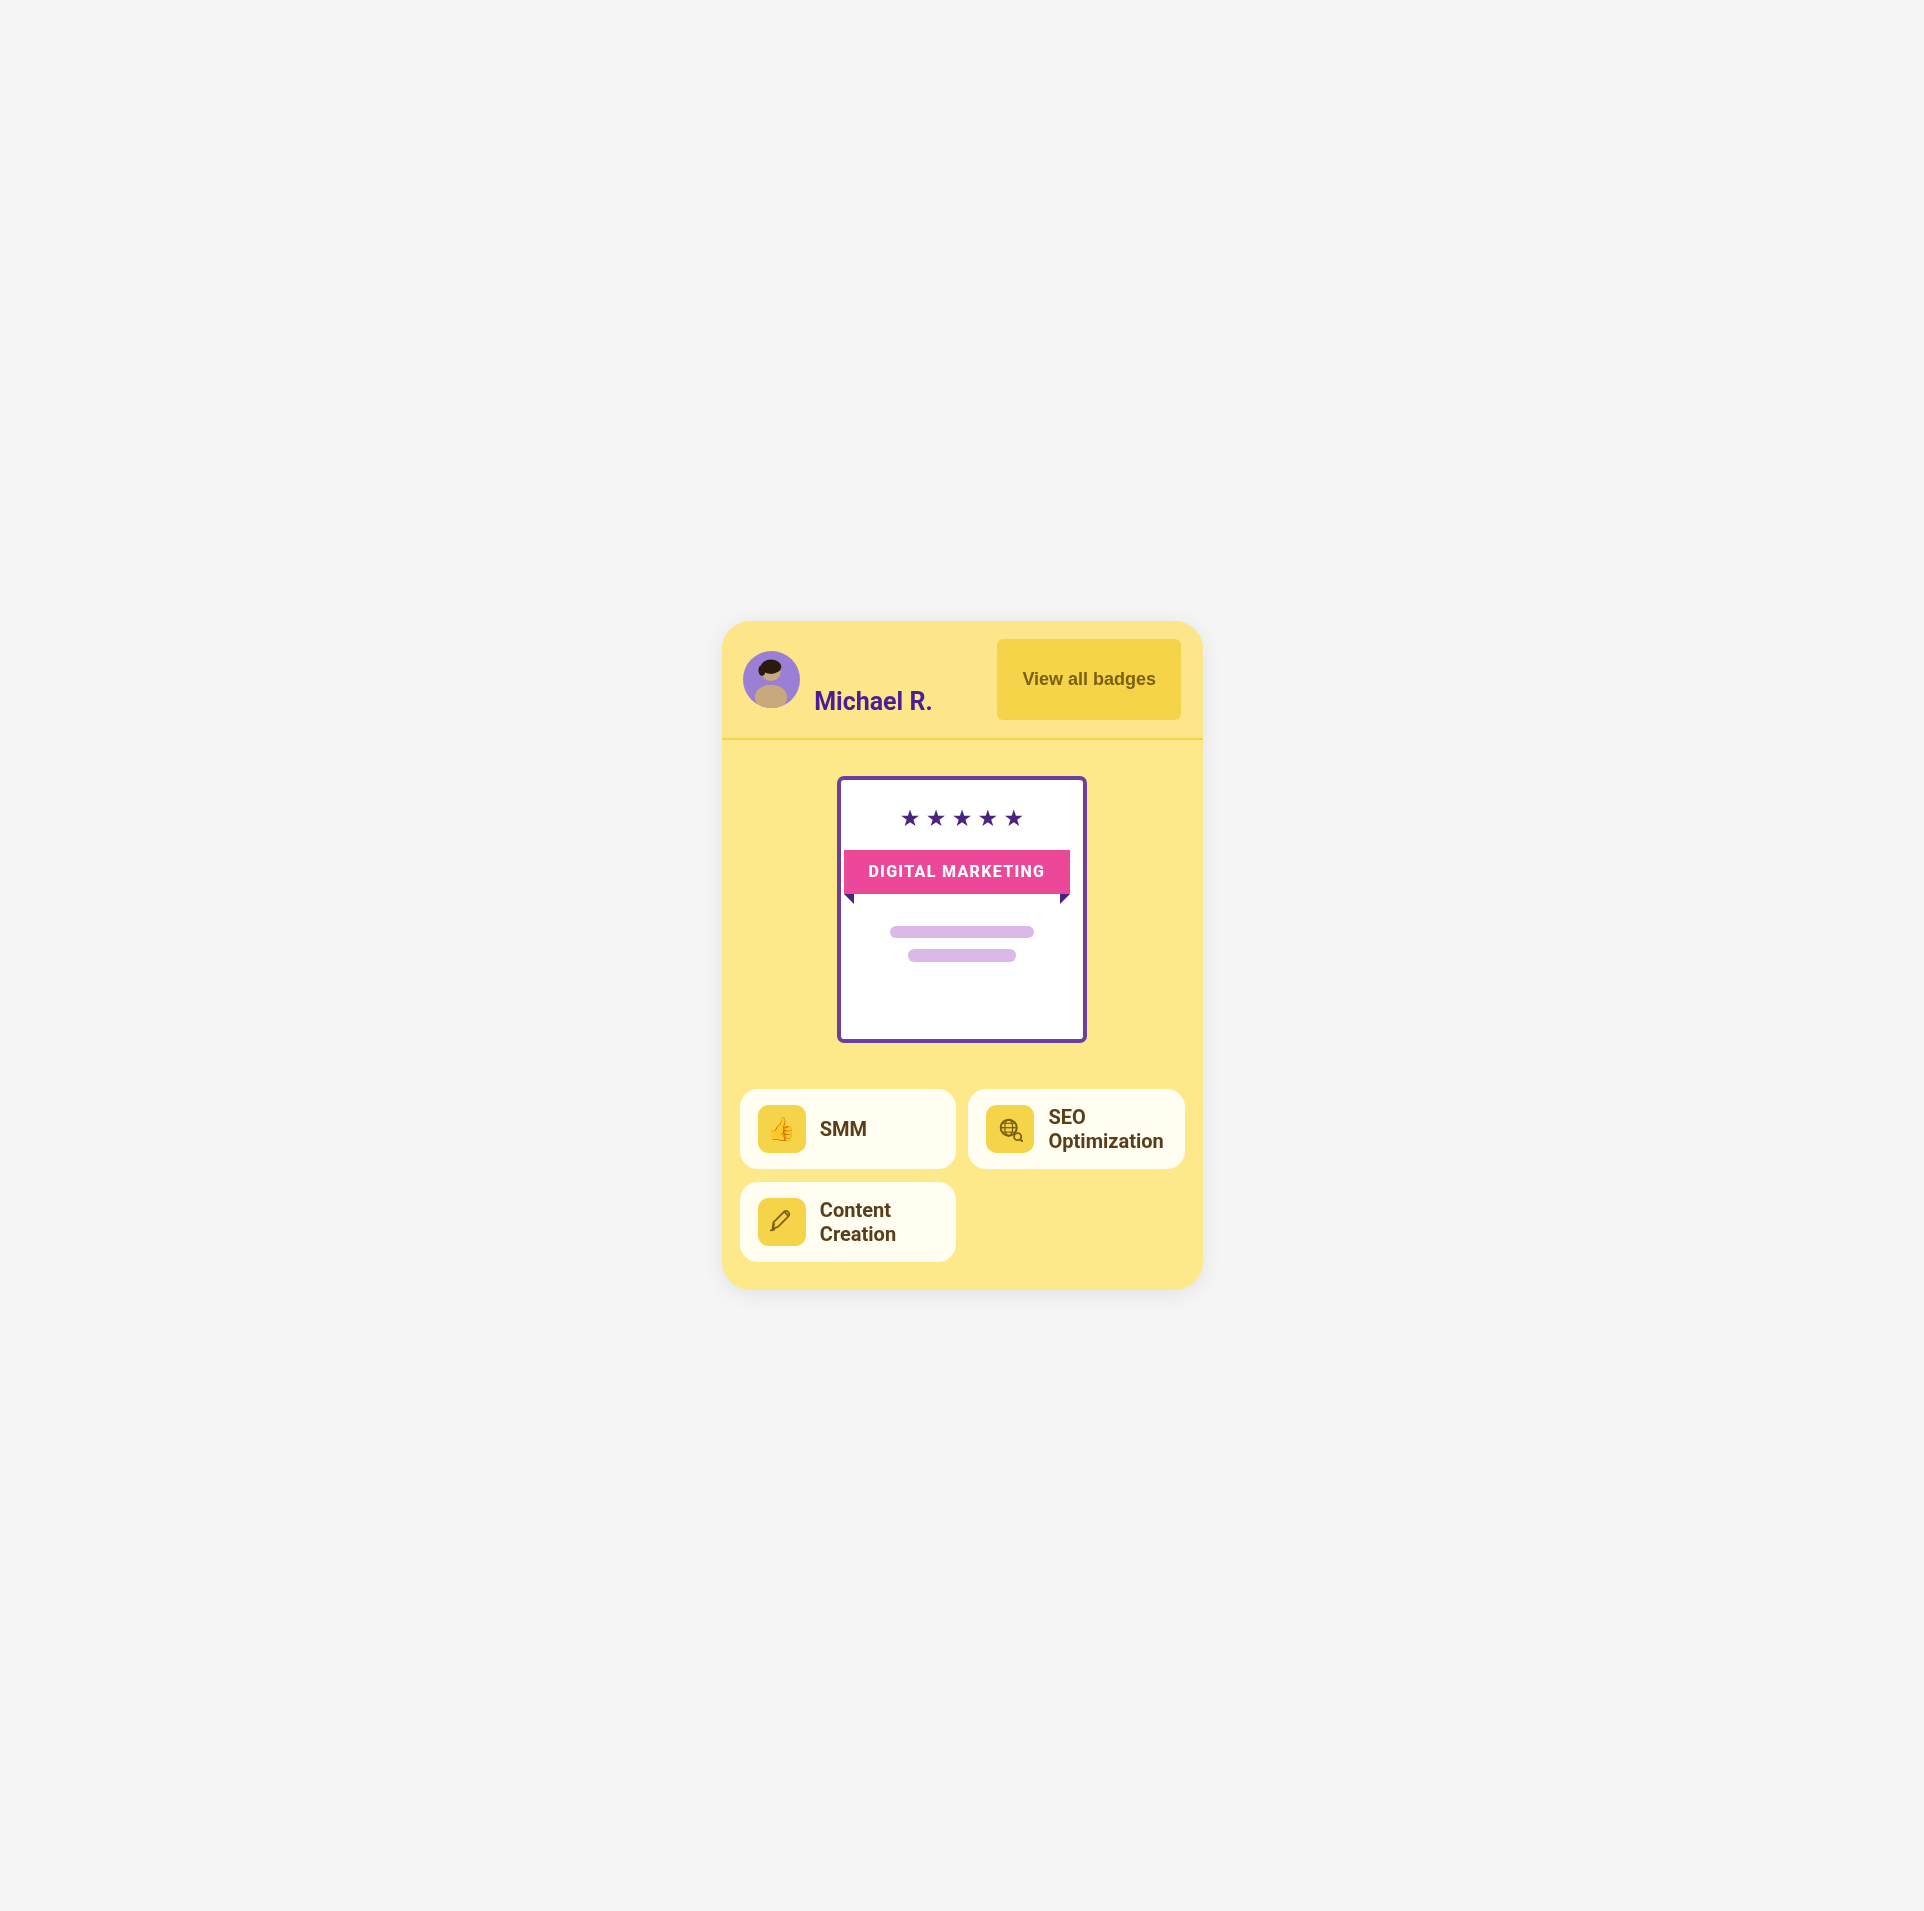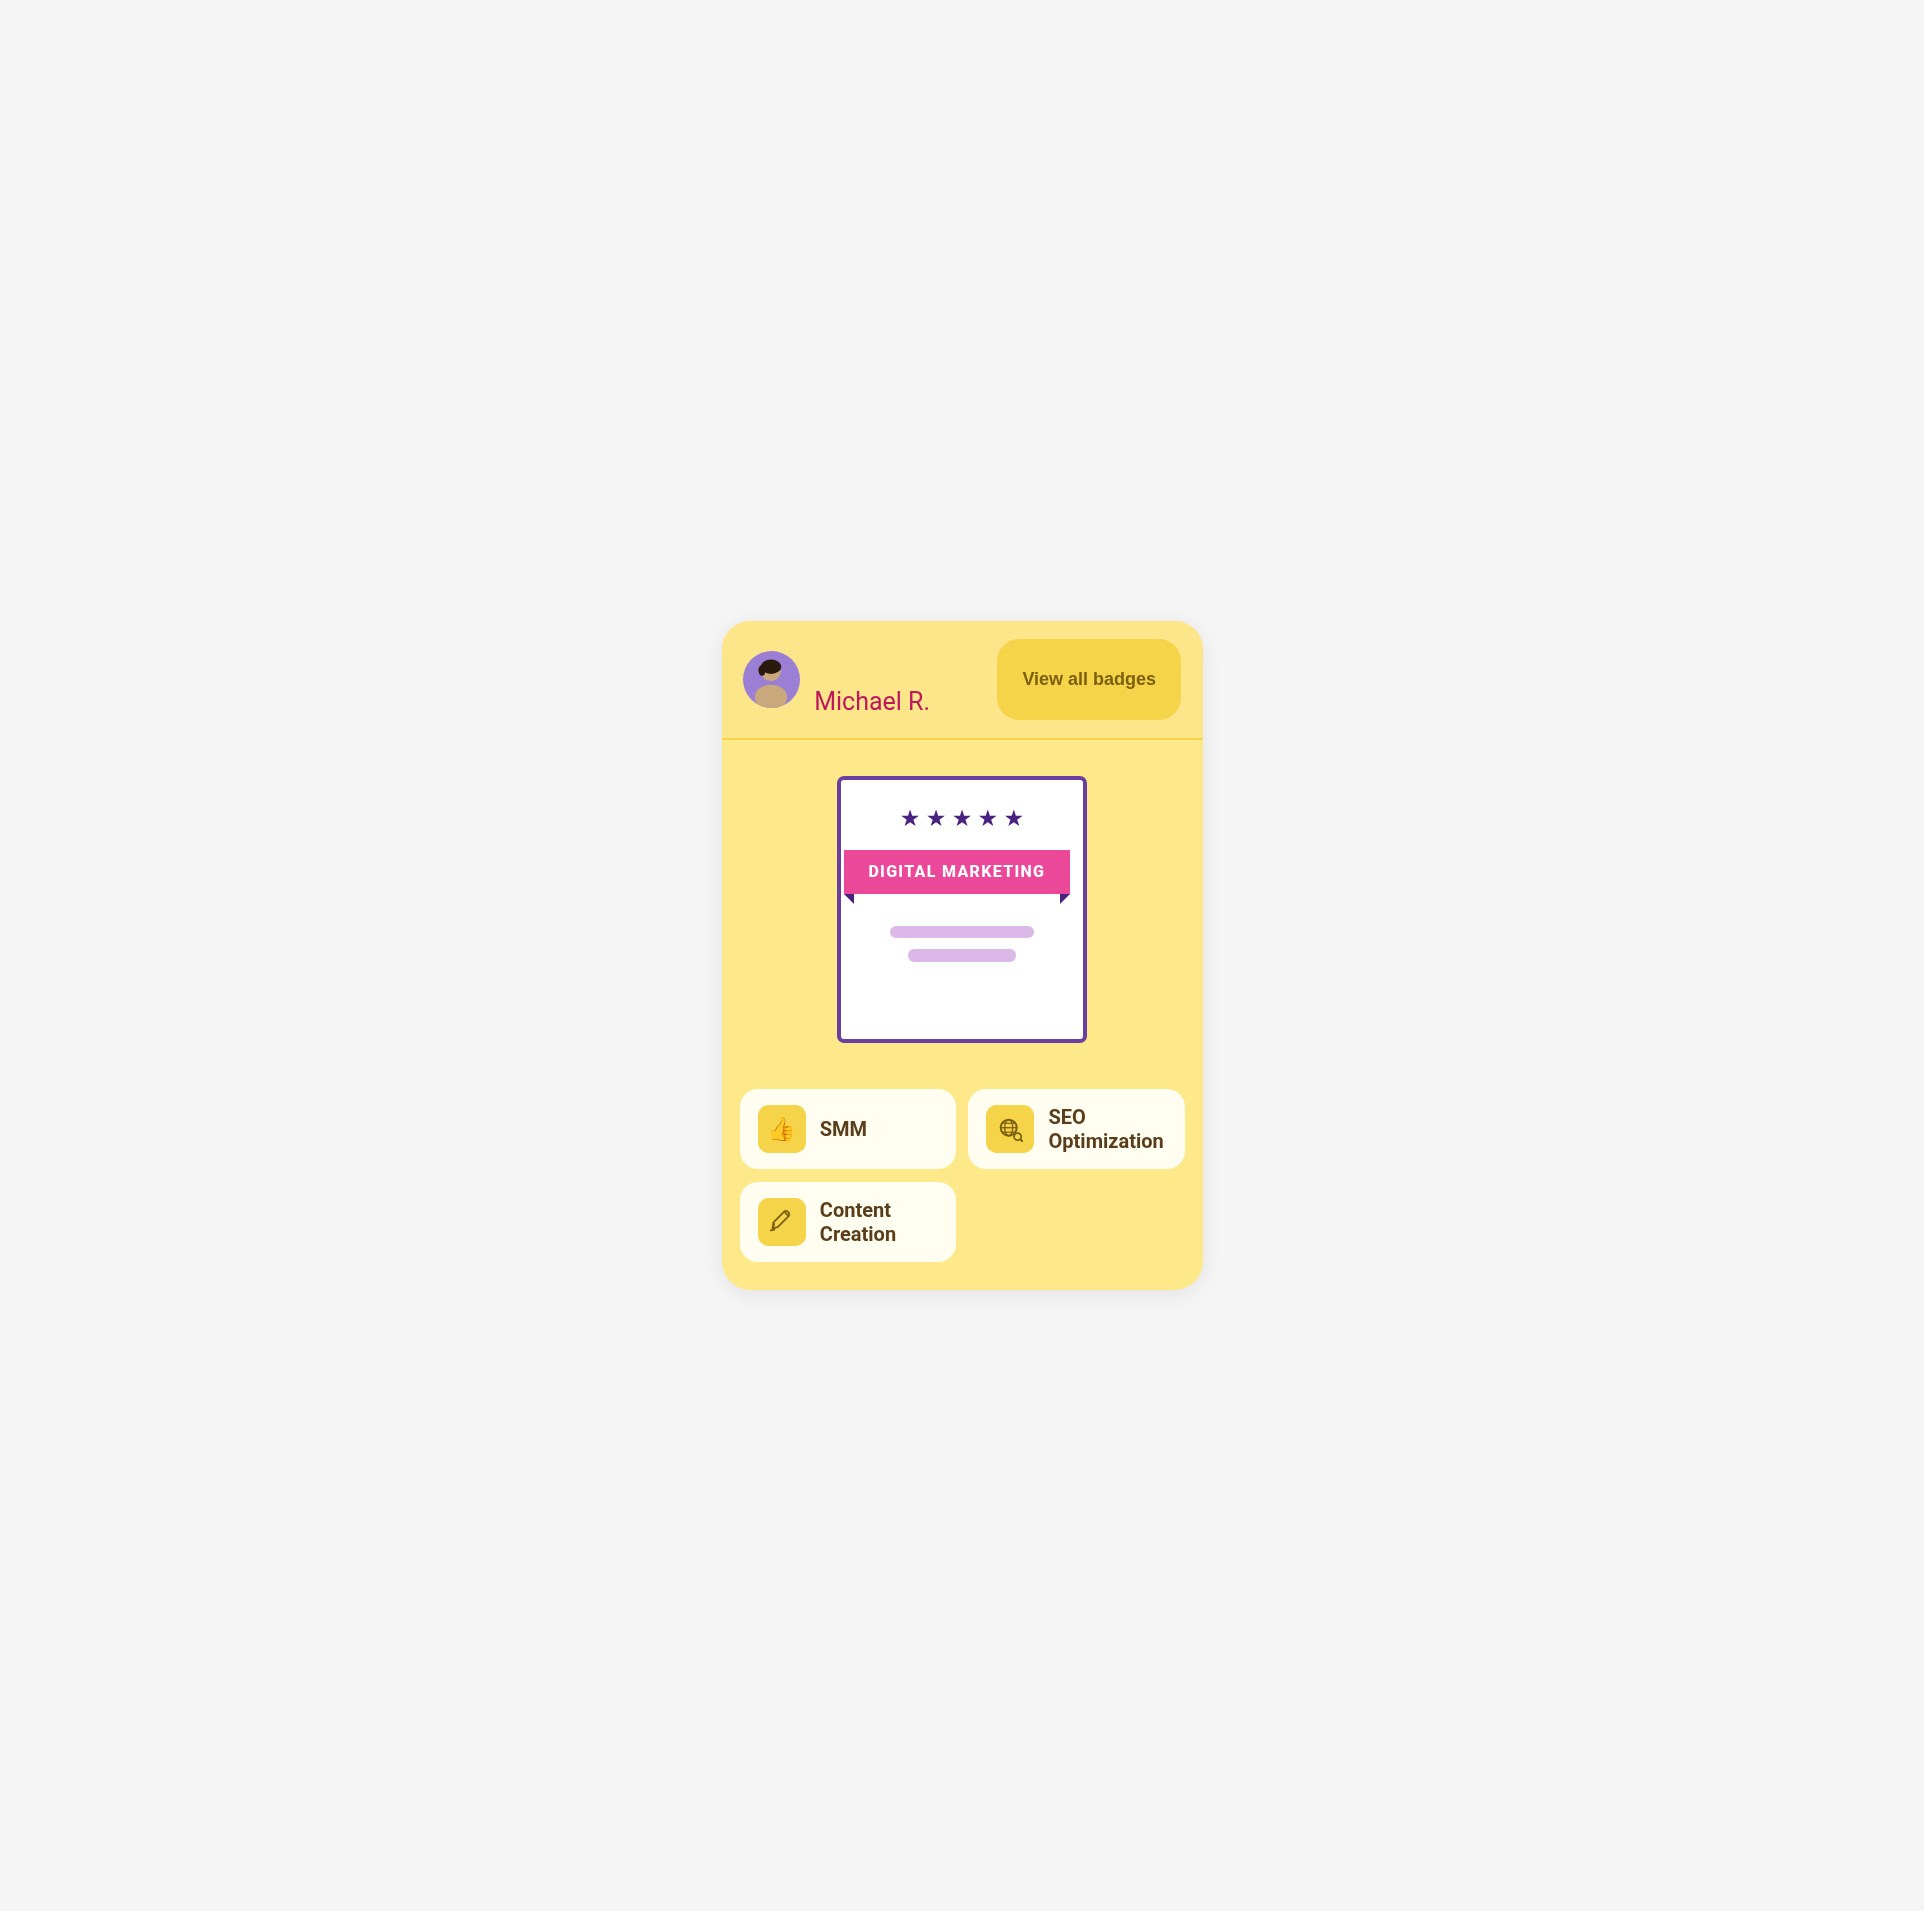--- a/index.html
+++ b/index.html
@@ -51,29 +51,29 @@
     }
 
     
     .avatar svg {
       width: 52px;
       height: 52px;
     }
 
     .user-name {
       font-size: 25px;
-      font-weight: 400;
-      color: #be185d;
+      font-weight: 700;
+      color: #4c1d95;
       margin-top: 44px;
     }
 
     .view-badges-btn {
       background: #f5d44a;
       border: none;
-      border-radius: 22px;
+      border-radius: 6px;
       padding: 30px 25px;
       font-size: 18px;
       font-weight: 600;
       color: #7a6010;
       cursor: pointer;
       white-space: nowrap;
     }
 
     
     .badge-area {

